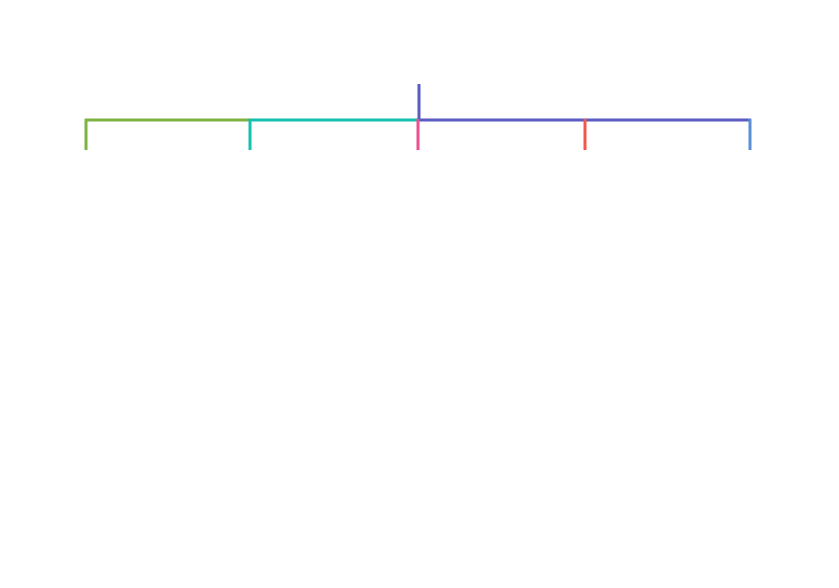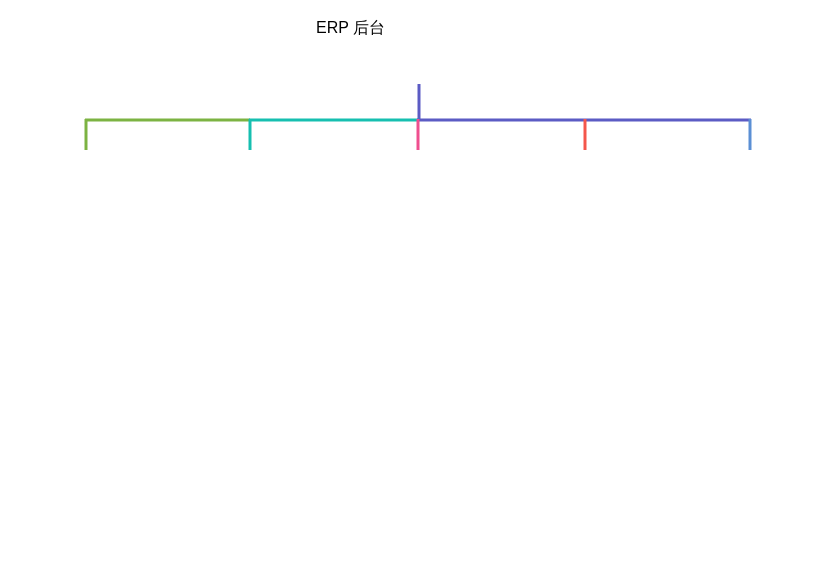--- a/index.html
+++ b/index.html
@@ -130,29 +130,17 @@
     <line x1="417" y1="120" x2="751" y2="120" stroke="#5b5bc4" stroke-width="3"></line>
 
     <line x1="86" y1="119" x2="86" y2="150" stroke="#7cb342" stroke-width="3"></line>
     <line x1="250" y1="119" x2="250" y2="150" stroke="#16bfb0" stroke-width="3"></line>
     <line x1="418" y1="119" x2="418" y2="150" stroke="#ef4f8f" stroke-width="3"></line>
     <line x1="585" y1="119" x2="585" y2="150" stroke="#f4564b" stroke-width="3"></line>
     <line x1="750" y1="119" x2="750" y2="150" stroke="#5b8fd4" stroke-width="3"></line>
   </svg>
 
   
-  <div class="root-card">
-    <div class="root-inner">
-      <span class="thumb-emoji">
-        <span class="cuff"></span>
-        <span class="hand"></span>
-        <span class="thumbtip"></span>
-        <span class="crease"></span>
-        <span class="crease2"></span>
-      </span>
-      <span class="root-title">ERP 后台</span>
-    </div>
-  </div>
 
   
   
 
 </div>
 
 </body></html>

